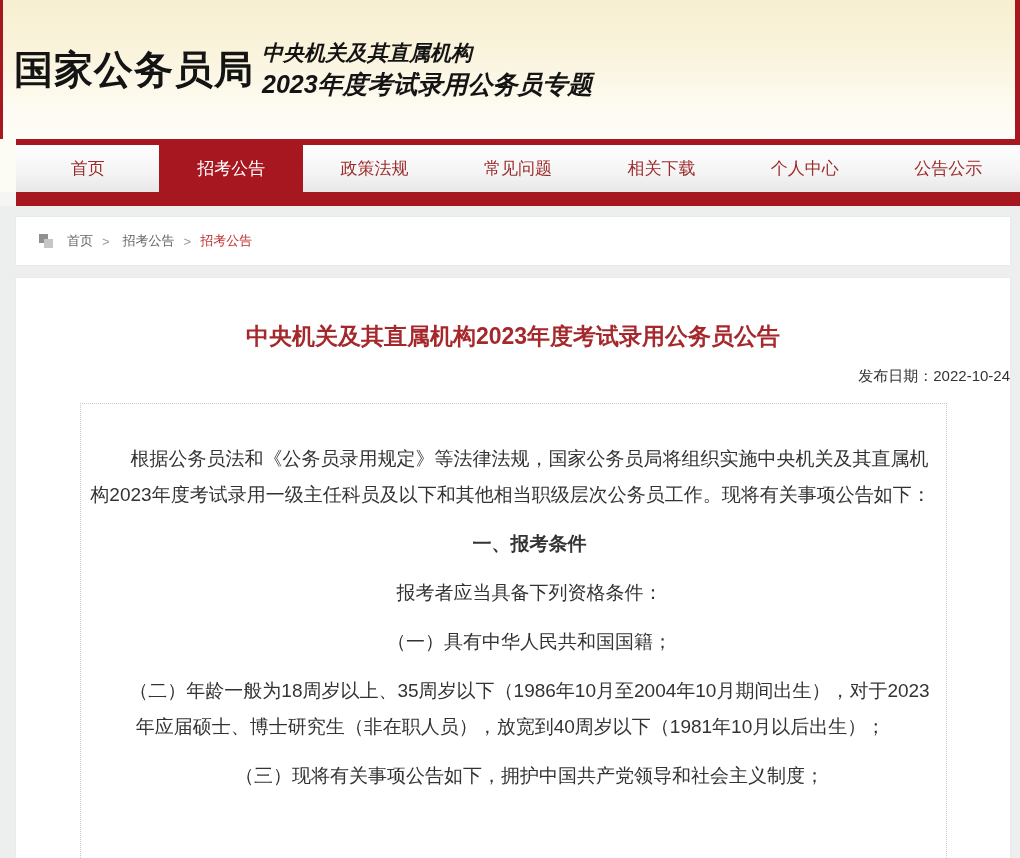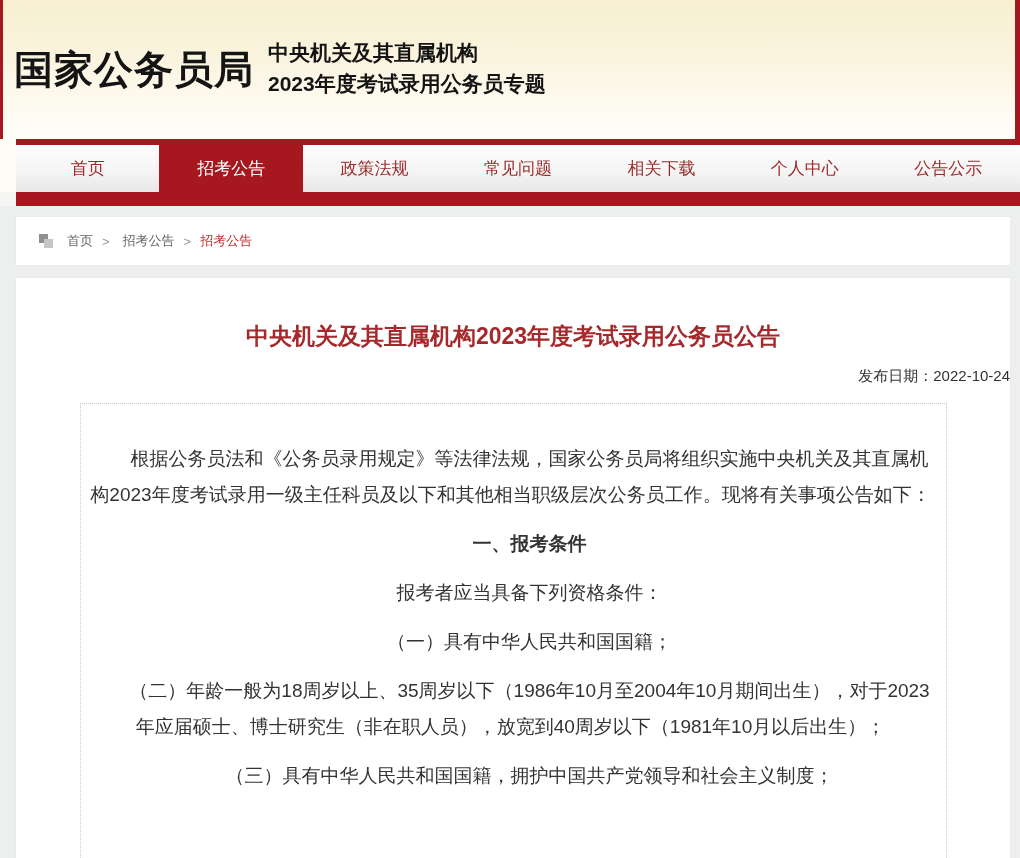--- a/index.html
+++ b/index.html
@@ -22,23 +22,23 @@
     box-sizing: border-box;
   }
   .logo-text {
     font-size: 39px;
     font-weight: bold;
     color: #141414;
     margin-left: 11px;
     letter-spacing: 1px;
     white-space: nowrap;
   }
-  .site-subtitle { margin-left: 14px; color: #141414; }
+  .site-subtitle { margin-left: 8px; color: #141414; font-style: italic; }
   .subtitle-line1 { font-size: 21px; font-weight: bold; line-height: 28px; }
-  .subtitle-line2 { font-size: 21px; font-weight: bold; line-height: 34px; }
+  .subtitle-line2 { font-size: 25px; font-weight: bold; line-height: 34px; }
 
   
   .nav-row { display: flex; background: #fcfbf4; }
   .nav-left-spacer { width: 16px; }
   .main-nav {
     flex: 1;
     height: 47px;
     border-top: 6px solid #a6171f;
     background: linear-gradient(180deg, #fefefe 0%, #f4f4f4 60%, #e7e7e7 100%);
     display: flex;
@@ -178,17 +178,17 @@
   <div class="content-box">
     <h1 class="article-title">中央机关及其直属机构2023年度考试录用公务员公告</h1>
     <div class="publish-date">发布日期：2022-10-24</div>
 
     <div class="dotted-box">
       <p class="para">根据公务员法和《公务员录用规定》等法律法规，国家公务员局将组织实施中央机关及其直属机构2023年度考试录用一级主任科员及以下和其他相当职级层次公务员工作。现将有关事项公告如下：</p>
       <p class="para heading">一、报考条件</p>
       <p class="para">报考者应当具备下列资格条件：</p>
       <p class="para">（一）具有中华人民共和国国籍；</p>
       <p class="para">（二）年龄一般为18周岁以上、35周岁以下（1986年10月至2004年10月期间出生），对于2023年应届硕士、博士研究生（非在职人员），放宽到40周岁以下（1981年10月以后出生）；</p>
-      <p class="para">（三）具有中华人民共和国国籍，拥护中国共产党领导和社会主义制度；</p>
+      <p class="para">（三）现将有关事项公告如下，拥护中国共产党领导和社会主义制度；</p>
     </div>
   </div>
 
 </div>
 
 </body></html>

